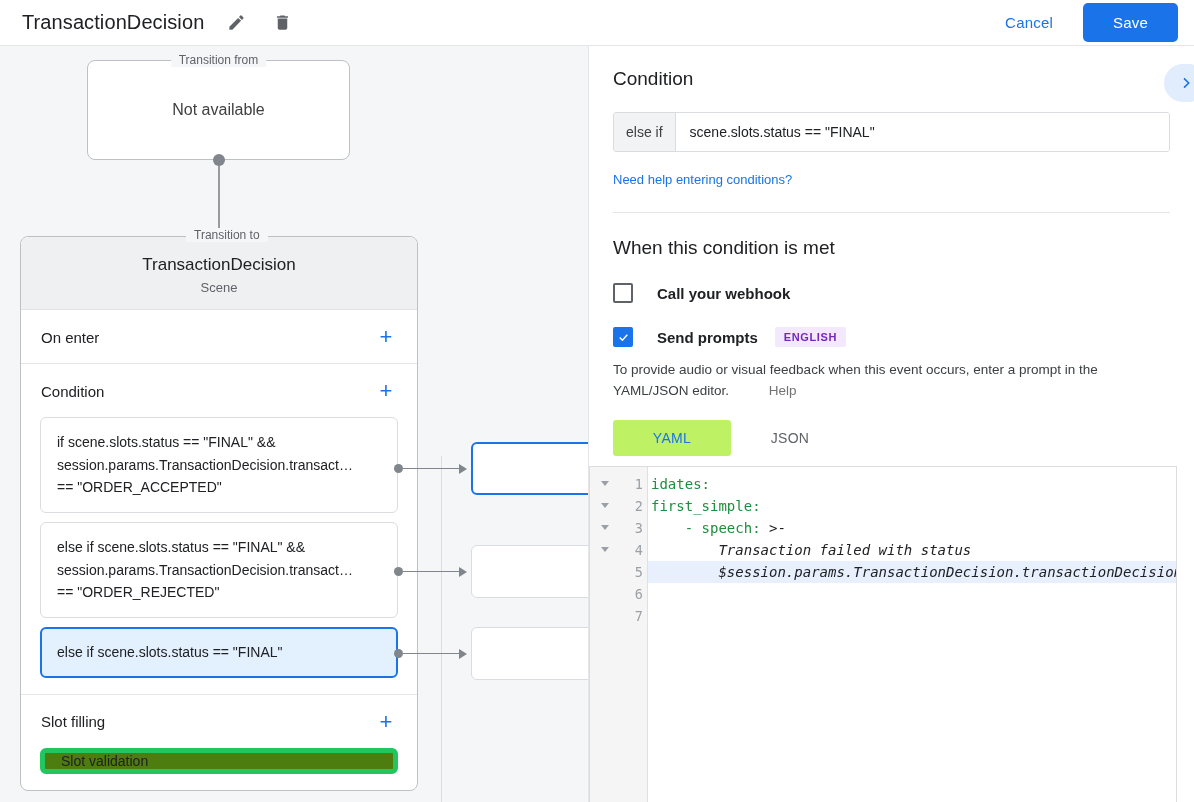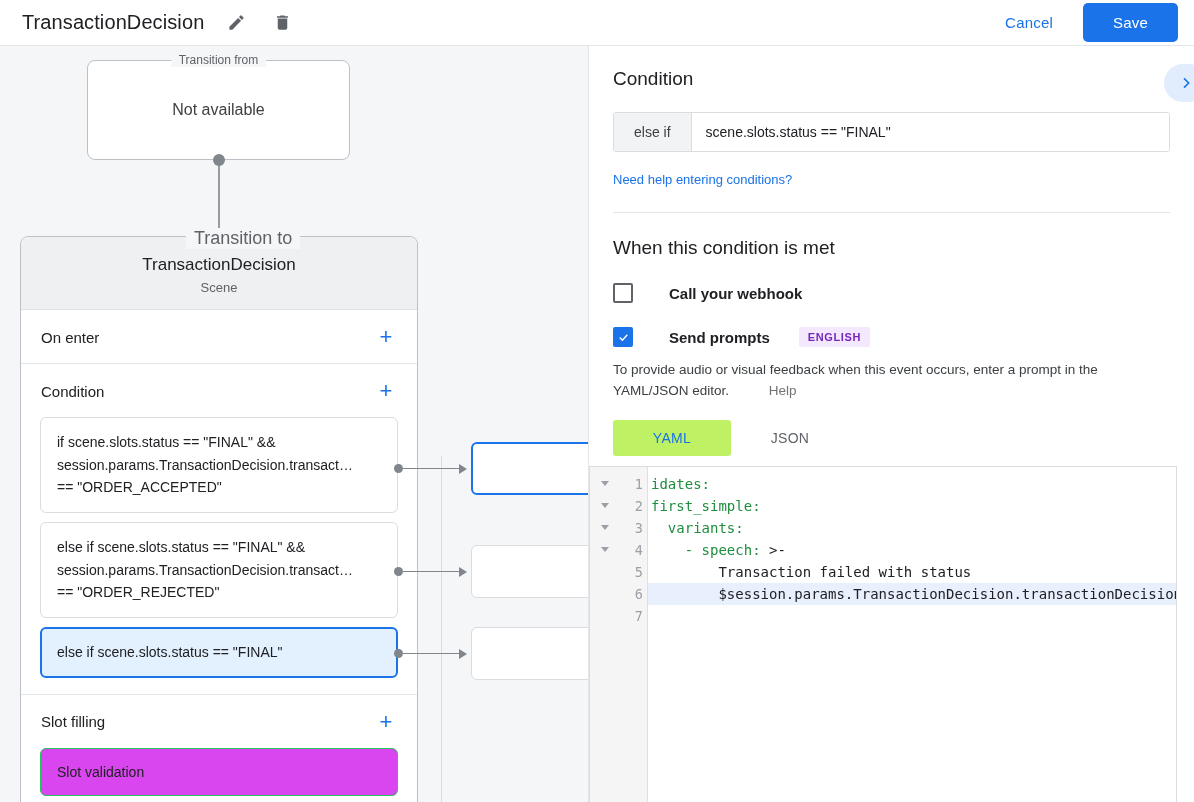--- a/index.html
+++ b/index.html
@@ -74,21 +74,21 @@
 
   
   #scene-card {
     position: absolute; left: 20px; top: 190px; width: 398px;
     border: 1px solid #bdc1c6; border-radius: 8px;
     background: #ffffff; overflow: hidden;
   }
   #scene-legend {
     position: absolute; top: 182px; left: 186px;
     background: #f5f6f8; padding: 0 8px; z-index: 3;
-    font-size: 18px; color: #5f6368;
+    font-size: 12px; color: #5f6368;
   }
   #scene-header {
     background: #eef0f2; padding: 18px 0 14px; text-align: center;
     border-bottom: 1px solid #e0e2e5;
   }
   #scene-name { font-size: 17px; color: #202124; }
   #scene-type { font-size: 13px; color: #5f6368; margin-top: 5px; }
 
   .scene-section { border-bottom: 1px solid #e4e6e9; padding: 0 0 0 0; }
   .scene-section:last-child { border-bottom: none; }
@@ -106,22 +106,22 @@
 
   .cond-box {
     border: 1px solid #dadce0; border-radius: 6px; background: #ffffff;
     padding: 13px 16px; font-size: 14px; color: #202124; line-height: 1.62;
     cursor: pointer; position: relative;
   }
   .cond-box.selected { border: 2px solid #1a73e8; background: #e3f0fd; padding: 12px 15px; }
   .cond-box .l { display: block; white-space: nowrap; overflow: hidden; text-overflow: ellipsis; }
 
   .slot-box {
-    border: 1px solid #22c55e; border-radius: 6px; background: #d946ef;
-    padding: 15px 16px; font-size: 14px; color: #202124; cursor: pointer;
+    border: 5px solid #22c55e; border-radius: 6px; background: #4d7c0f;
+    padding: 0 16px; font-size: 14px; color: #202124; cursor: pointer;
   }
 
   
   #connectors { position: absolute; left: 0; top: 0; width: 588px; height: 756px; pointer-events: none; }
   .conn-dot { position: absolute; width: 9px; height: 9px; border-radius: 50%; background: #80868b; }
   .conn-line { position: absolute; height: 1px; background: #80868b; }
   .conn-arrow {
     position: absolute; width: 0; height: 0;
     border-top: 5px solid transparent; border-bottom: 5px solid transparent;
     border-left: 8px solid #80868b;
@@ -148,38 +148,38 @@
     cursor: pointer;
   }
   #collapse-button svg { fill: none; stroke: #1a73e8; stroke-width: 2.4; }
 
   #condition-input-row {
     margin-top: 22px; display: flex; height: 40px;
     border: 1px solid #dadce0; border-radius: 3px; overflow: hidden;
   }
   #condition-prefix {
     background: #f1f3f4; border-right: 1px solid #dadce0;
-    display: flex; align-items: center; padding: 0 20px;
+    display: flex; align-items: center; padding: 0 12px;
     font-size: 14px; color: #3c4043; white-space: nowrap;
   }
   #condition-value-field {
     flex: 1; border: none; outline: none; padding: 0 14px;
     font-size: 14px; color: #202124; background: #ffffff;
     font-family: "Liberation Sans", sans-serif;
   }
   #condition-help-link {
     display: inline-block; margin-top: 20px; font-size: 13px;
     color: #1a73e8; cursor: pointer; text-decoration: none;
   }
   #rp-divider { margin-top: 24px; height: 1px; background: #e4e6e9; }
 
   #rp-met-section { padding: 24px 24px 0 24px; }
   #rp-met-title { font-size: 19px; color: #202124; font-weight: 400; }
 
-  .cb-row { display: flex; align-items: center; margin-top: 24px; gap: 12px; }
+  .cb-row { display: flex; align-items: center; margin-top: 24px; gap: 0; }
   .checkbox {
     width: 20px; height: 20px; border: 2px solid #5f6368; border-radius: 2px;
     background: #ffffff; cursor: pointer; flex: none;
     display: flex; align-items: center; justify-content: center;
   }
   .checkbox.checked { background: #1a73e8; border-color: #1a73e8; }
   .checkbox.checked svg { stroke: #ffffff; stroke-width: 2.6; fill: none; }
   .cb-label { font-size: 15px; color: #202124; font-weight: 700; margin-left: 24px; }
   #lang-badge {
     margin-left: 17px; background: #f3e8fd; color: #7627bb;
@@ -219,21 +219,21 @@
   }
   .ln { height: 22px; line-height: 22px; font-size: 13.5px; color: #9aa0a6; }
   #code-lines { flex: 1; padding-top: 6px; overflow: hidden; position: relative; }
   .code-line {
     height: 22px; line-height: 22px; font-size: 14px; white-space: pre;
     color: #202124; padding-left: 3px;
   }
   .code-line.active-line { background: #e8f0fe; }
   .tok-key { color: #1e8e3e; }
   .tok-punc { color: #202124; }
-  .tok-plain { color: #202124; }
+  .tok-plain { color: #202124; font-style: italic; }
 </style>
 </head>
 <body>
 
 <div id="topbar">
   <div id="topbar-left">
     <span id="page-title">TransactionDecision</span>
     <span class="icon-btn">
       <svg width="19" height="19" viewBox="0 0 24 24">
           <path d="M3 17.25V21h3.75L17.81 9.94l-3.75-3.75L3 17.25zM20.71 7.04a1 1 0 0 0 0-1.41l-2.34-2.34a1 1 0 0 0-1.41 0l-1.83 1.83 3.75 3.75 1.83-1.83z"></path>
@@ -402,20 +402,19 @@
         <div class="ln">2</div>
         <div class="ln">3</div>
         <div class="ln">4</div>
         <div class="ln">5</div>
         <div class="ln">6</div>
         <div class="ln">7</div>
       </div>
     <div id="code-lines">
         <div class="code-line"><span class="tok-key">idates:</span><span class="tok-punc"></span></div>
         <div class="code-line"><span class="tok-key">first_simple:</span><span class="tok-punc"></span></div>
-        <div class="code-line"><span class="tok-key">  variants:</span><span class="tok-punc"></span></div>
         <div class="code-line"><span class="tok-key">    - speech: </span><span class="tok-punc">&gt;-</span></div>
         <div class="code-line"><span class="tok-plain">        Transaction failed with status</span></div>
         <div class="code-line active-line"><span class="tok-plain">        $session.params.TransactionDecision.transactionDecisionValue.transactionStatus</span></div>
         <div class="code-line"><span class="tok-plain"></span></div>
       </div>
   </div>
 </div>
 
 </body></html>

